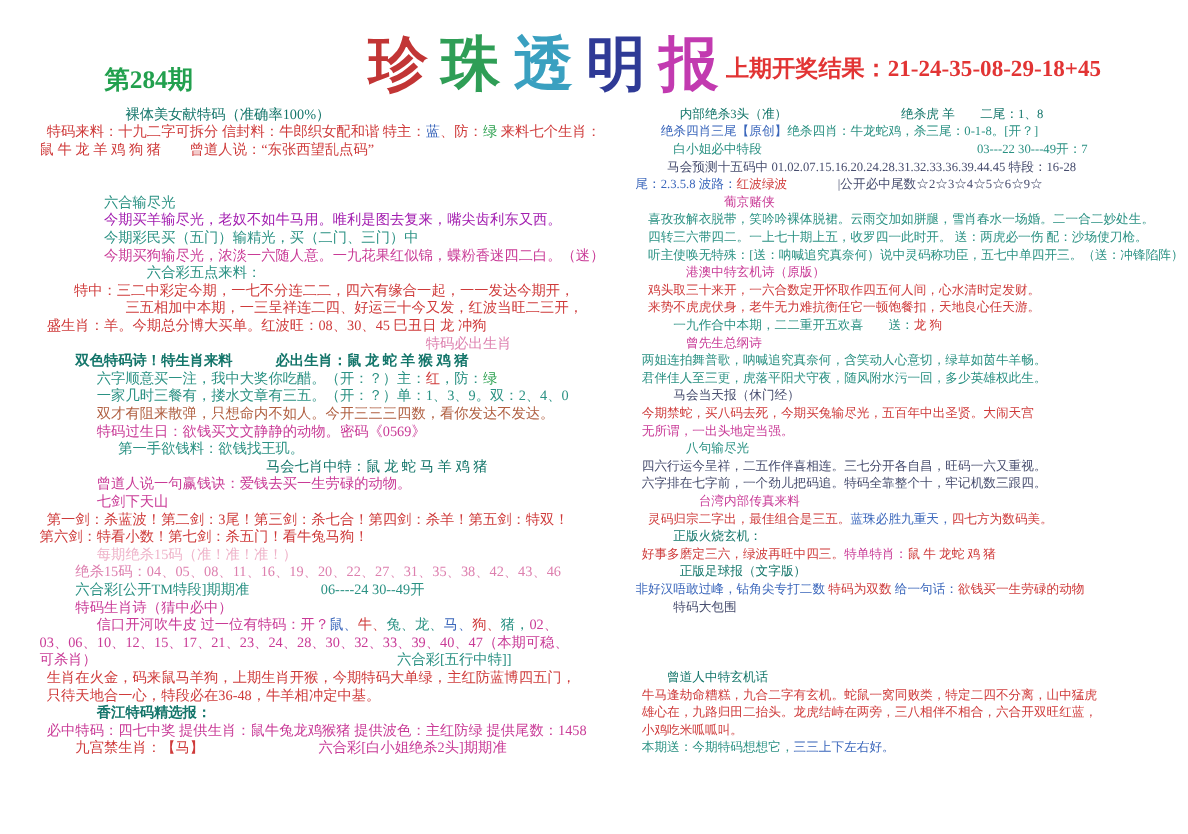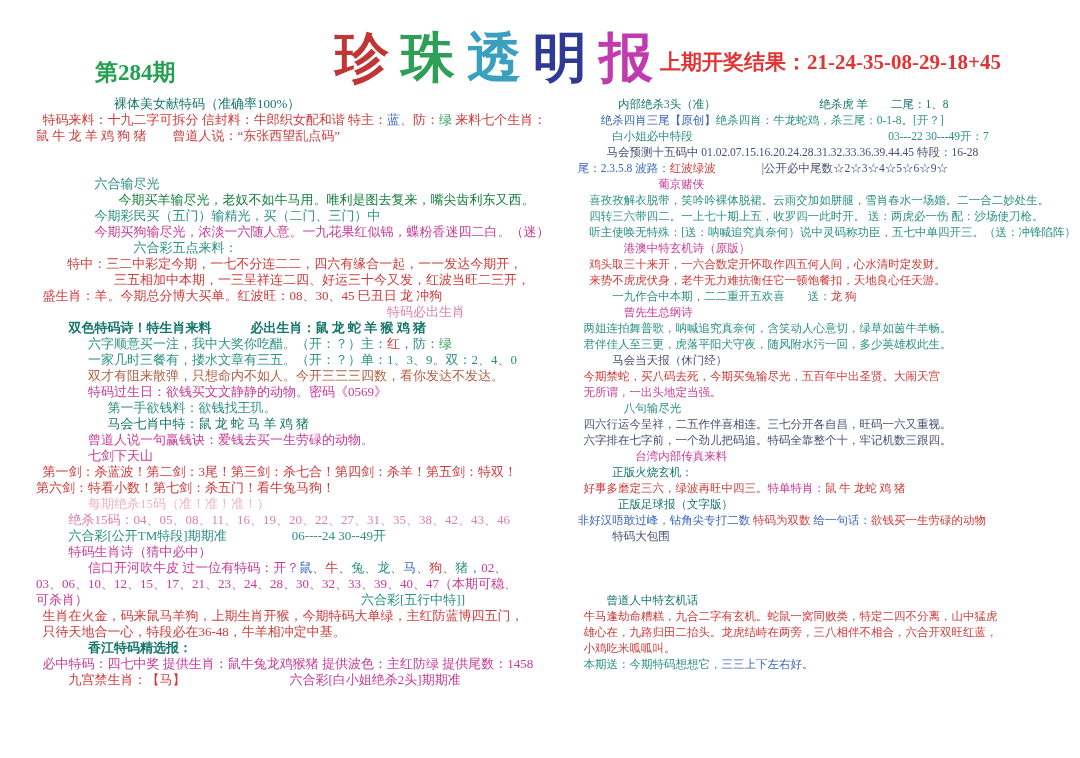--- a/index.html
+++ b/index.html
@@ -26,35 +26,35 @@
     <div class="result"><span>上期开奖结果：</span><span>21-24-35-08-29-18+45</span></div>
   </div>
   <div class="content">
     <div class="col-left">
         <div class="ln" style="padding-left: 6em;"><span style="color: rgb(19, 117, 106); margin-top: 44px;">裸体美女献特码（准确率100%）</span></div>
         <div class="ln" style="padding-left: 0.5em;"><span style="color: rgb(207, 58, 58);">特码来料：十九二字可拆分 信封料：牛郎织女配和谐 特主：</span><span style="color: rgb(58, 102, 187);">蓝</span><span style="color: rgb(207, 58, 58);">、防：</span><span style="color: rgb(42, 160, 78);">绿</span><span style="color: rgb(207, 58, 58);"> 来料七个生肖：</span></div>
         <div class="ln"><span style="color: rgb(207, 58, 58);">鼠 牛 龙 羊 鸡 狗 猪　　曾道人说：“东张西望乱点码”</span></div>
         <div class="ln blank"></div>
         <div class="ln blank"></div>
         <div class="ln" style="padding-left: 4.5em;"><span style="color: rgb(42, 145, 131);">六合输尽光</span></div>
-        <div class="ln" style="padding-left: 4.5em;"><span style="color: #15803d; margin-left: 24px;">今期买羊输尽光，老奴不如牛马用。唯利是图去复来，嘴尖齿利东又西。</span></div>
+        <div class="ln" style="padding-left: 4.5em;"><span style="color: #a21caf;">今期买羊输尽光，老奴不如牛马用。唯利是图去复来，嘴尖齿利东又西。</span></div>
         <div class="ln" style="padding-left: 4.5em;"><span style="color: rgb(42, 145, 131);">今期彩民买（五门）输精光，买（二门、三门）中</span></div>
         <div class="ln" style="padding-left: 4.5em;"><span style="color: rgb(201, 58, 150);">今期买狗输尽光，浓淡一六随人意。一九花果红似锦，蝶粉香迷四二白。（迷）</span></div>
         <div class="ln" style="padding-left: 7.5em;"><span style="color: rgb(42, 145, 131);">六合彩五点来料：</span></div>
         <div class="ln" style="padding-left: 2.4em;"><span style="color: rgb(207, 58, 58);">特中：三二中彩定今期，一七不分连二二，四六有缘合一起，一一发达今期开，</span></div>
         <div class="ln" style="padding-left: 6em;"><span style="color: rgb(207, 58, 58);">三五相加中本期，一三呈祥连二四、好运三十今又发，红波当旺二三开，</span></div>
         <div class="ln" style="padding-left: 0.5em;"><span style="color: rgb(207, 58, 58);">盛生肖：羊。今期总分博大买单。红波旺：08、30、45  巳丑日  龙 冲狗</span></div>
         <div class="ln" style="padding-left: 27em;"><span style="color: rgb(221, 127, 174);">特码必出生肖</span></div>
         <div class="ln b" style="padding-left: 2.5em;"><span style="color: rgb(19, 117, 106);">双色特码诗！特生肖来料　　　必出生肖：鼠 龙 蛇 羊 猴 鸡 猪</span></div>
         <div class="ln" style="padding-left: 4em;"><span style="color: rgb(42, 145, 131);">六字顺意买一注，我中大奖你吃醋。（开：？）主：</span><span style="color: rgb(207, 58, 58);">红</span><span style="color: rgb(42, 145, 131);">，防：</span><span style="color: rgb(42, 160, 78);">绿</span></div>
         <div class="ln" style="padding-left: 4em;"><span style="color: rgb(42, 145, 131);">一家几时三餐有，搂水文章有三五。（开：？）单：1、3、9。双：2、4、0</span></div>
         <div class="ln" style="padding-left: 4em;"><span style="color: rgb(176, 95, 65);">双才有阻来散弹，只想命内不如人。今开三三三四数，看你发达不发达。</span></div>
         <div class="ln" style="padding-left: 4em;"><span style="color: rgb(201, 58, 150);">特码过生日：欲钱买文文静静的动物。密码《0569》</span></div>
         <div class="ln" style="padding-left: 5.5em;"><span style="color: rgb(42, 145, 131);">第一手欲钱料：欲钱找王玑。</span></div>
-        <div class="ln" style="padding-left: 5.5em;"><span style="color: rgb(19, 117, 106);">马会七肖中特：鼠 龙 蛇 马 羊 鸡 猪</span></div>
+        <div class="ln" style="padding-left: 5.5em; text-align: center;"><span style="color: rgb(19, 117, 106);">马会七肖中特：鼠 龙 蛇 马 羊 鸡 猪</span></div>
         <div class="ln" style="padding-left: 4em;"><span style="color: rgb(201, 58, 150);">曾道人说一句赢钱诀：爱钱去买一生劳碌的动物。</span></div>
         <div class="ln" style="padding-left: 4em;"><span style="color: rgb(201, 58, 150);">七剑下天山</span></div>
         <div class="ln" style="padding-left: 0.5em;"><span style="color: rgb(207, 58, 58);">第一剑：杀蓝波！第二剑：3尾！第三剑：杀七合！第四剑：杀羊！第五剑：特双！</span></div>
         <div class="ln"><span style="color: rgb(207, 58, 58);">第六剑：特看小数！第七剑：杀五门！看牛兔马狗！</span></div>
         <div class="ln" style="padding-left: 4em;"><span style="color: rgb(239, 179, 201);">每期绝杀15码（准！准！准！）</span></div>
         <div class="ln" style="padding-left: 2.5em;"><span style="color: rgb(221, 127, 174);">绝杀15码：04、05、08、11、16、19、20、22、27、31、35、38、42、43、46</span></div>
         <div class="ln" style="padding-left: 2.5em;"><span style="color: rgb(42, 145, 131);">六合彩[公开TM特段]期期准　　　　　06----24 30--49开</span></div>
         <div class="ln" style="padding-left: 2.5em;"><span style="color: rgb(201, 58, 150);">特码生肖诗（猜中必中）</span></div>
         <div class="ln" style="padding-left: 4em;"><span style="color: rgb(201, 58, 150);">信口开河吹牛皮 过一位有特码：开？</span><span style="color: rgb(58, 102, 187);">鼠、</span><span style="color: rgb(207, 58, 58);">牛、</span><span style="color: rgb(42, 145, 131);">兔、</span><span style="color: rgb(42, 145, 131);">龙、</span><span style="color: rgb(58, 102, 187);">马、</span><span style="color: rgb(207, 58, 58);">狗、</span><span style="color: rgb(42, 145, 131);">猪，</span><span style="color: rgb(201, 58, 150);">02、</span></div>
         <div class="ln"><span style="color: rgb(201, 58, 150);">03、06、10、12、15、17、21、23、24、28、30、32、33、39、40、47（本期可稳、</span></div>
@@ -82,20 +82,21 @@
         <div class="ln" style="padding-left: 4em;"><span style="color: rgb(201, 58, 150);">曾先生总纲诗</span></div>
         <div class="ln" style="padding-left: 0.5em;"><span style="color: rgb(42, 145, 131);">两姐连拍舞普歌，呐喊追究真奈何，含笑动人心意切，绿草如茵牛羊畅。</span></div>
         <div class="ln" style="padding-left: 0.5em;"><span style="color: rgb(42, 145, 131);">君伴佳人至三更，虎落平阳犬守夜，随风附水污一回，多少英雄权此生。</span></div>
         <div class="ln" style="padding-left: 3em;"><span style="color: rgb(71, 77, 110);">马会当天报（休门经）</span></div>
         <div class="ln" style="padding-left: 0.5em;"><span style="color: rgb(207, 58, 58);">今期禁蛇，买八码去死，今期买兔输尽光，五百年中出圣贤。大闹天宫</span></div>
         <div class="ln" style="padding-left: 0.5em;"><span style="color: rgb(201, 58, 150);">无所谓，一出头地定当强。</span></div>
         <div class="ln" style="padding-left: 4em;"><span style="color: rgb(42, 145, 131);">八句输尽光</span></div>
         <div class="ln" style="padding-left: 0.5em;"><span style="color: rgb(71, 77, 110);">四六行运今呈祥，二五作伴喜相连。三七分开各自昌，旺码一六又重视。</span></div>
         <div class="ln" style="padding-left: 0.5em;"><span style="color: rgb(71, 77, 110);">六字排在七字前，一个劲儿把码追。特码全靠整个十，牢记机数三跟四。</span></div>
         <div class="ln" style="padding-left: 5em;"><span style="color: rgb(201, 58, 150);">台湾内部传真来料</span></div>
+        <div class="ln" style="padding-left: 1em;"><span style="color: rgb(207, 58, 58);">灵码归宗二字出，最佳组合是三五。</span><span style="color: rgb(58, 102, 187);">蓝珠必胜九重天，</span><span style="color: rgb(207, 58, 58);">四七方为数码美。</span></div>
         <div class="ln" style="padding-left: 3em;"><span style="color: rgb(19, 117, 106);">正版火烧玄机：</span></div>
         <div class="ln" style="padding-left: 0.5em;"><span style="color: rgb(207, 58, 58);">好事多磨定三六，绿波再旺中四三。</span><span style="color: rgb(201, 58, 150);">特单特肖：</span><span style="color: rgb(207, 58, 58);">鼠 牛 龙蛇 鸡 猪</span></div>
         <div class="ln" style="padding-left: 3.5em;"><span style="color: rgb(19, 117, 106);">正版足球报（文字版）</span></div>
         <div class="ln"><span style="color: rgb(58, 102, 187);">非好汉唔敢过峰，钻角尖专打二数 </span><span style="color: rgb(207, 58, 58);">特码为双数 </span><span style="color: rgb(58, 102, 187);">给一句话：</span><span style="color: rgb(207, 58, 58);">欲钱买一生劳碌的动物</span></div>
         <div class="ln" style="padding-left: 3em;"><span style="color: rgb(71, 77, 110);">特码大包围</span></div>
         <div class="ln blank"></div>
         <div class="ln blank"></div>
         <div class="ln blank"></div>
         <div class="ln" style="padding-left: 2.5em;"><span style="color: rgb(19, 117, 106);">曾道人中特玄机话</span></div>
         <div class="ln" style="padding-left: 0.5em;"><span style="color: rgb(207, 58, 58);">牛马逢劫命糟糕，九合二字有玄机。蛇鼠一窝同败类，特定二四不分离，山中猛虎</span></div>

